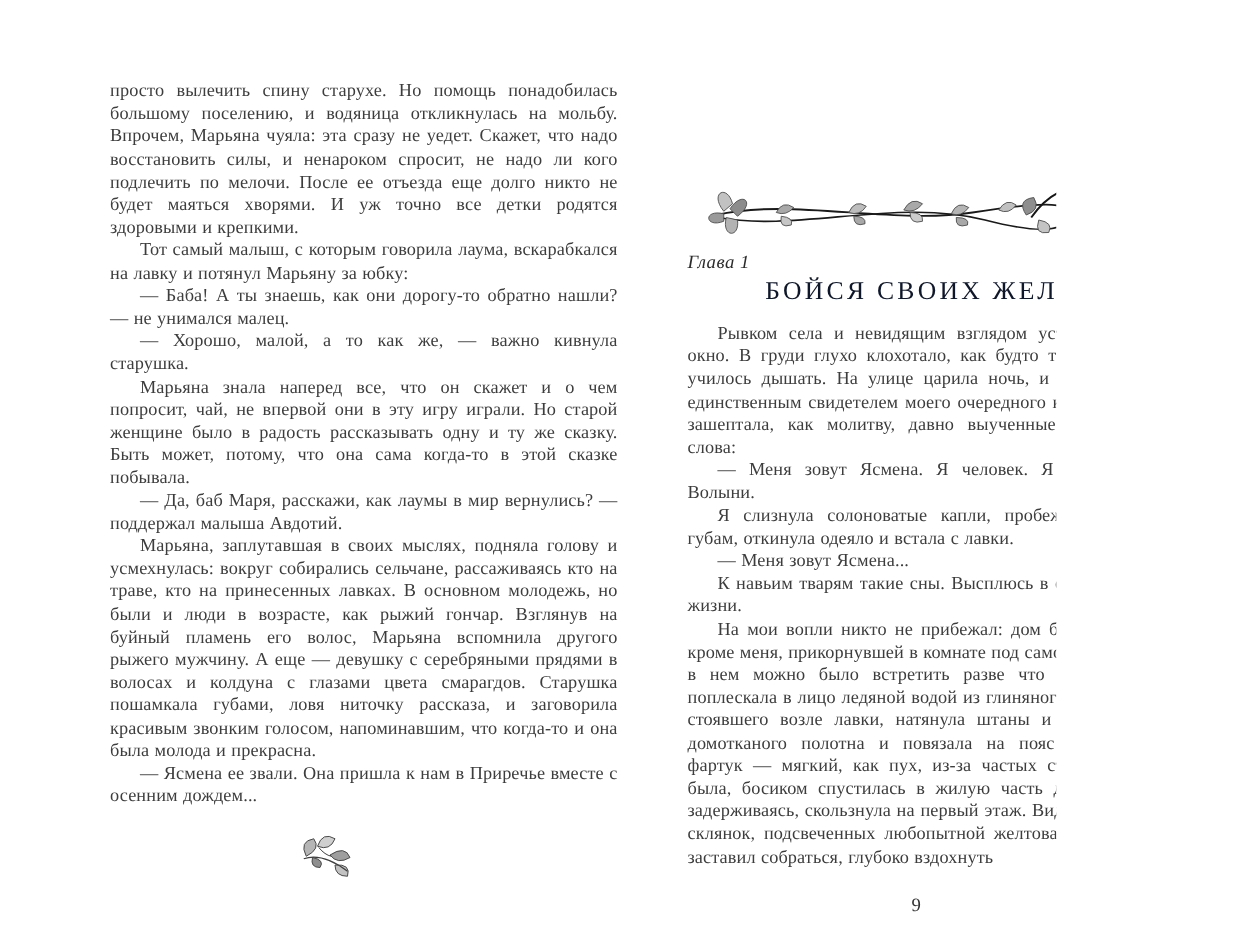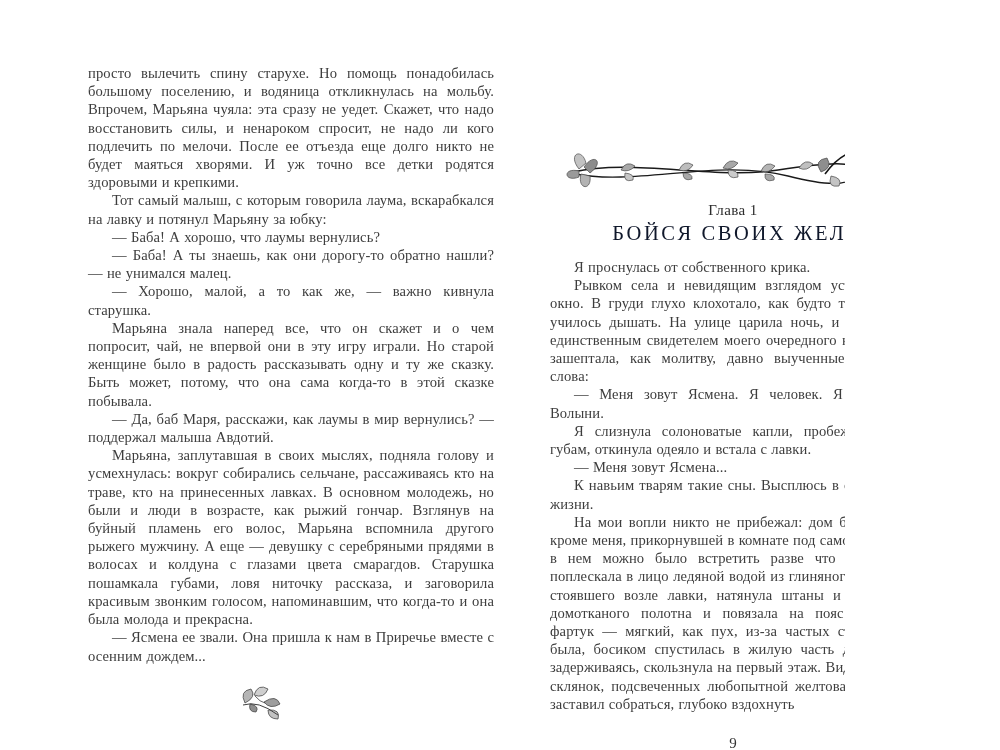--- a/index.html
+++ b/index.html
@@ -30,24 +30,24 @@
     line-height: 18.2px;
     text-align: justify;
     text-indent: 24px;
     letter-spacing: 0.1px;
     word-spacing: 0.5px;
   }
   .page-left .text-block .para:first-child { text-indent: 0; }
   .ornament-garland { display: block; margin: 0 auto; }
   .chapter-label {
     margin-top: 6px;
-    text-align: center;
     font-size: 15px;
     color: #2c2c2c;
     letter-spacing: 0.4px;
+    font-style: italic;
   }
   .chapter-title {
     margin-top: 3px;
     margin-bottom: 13px;
     text-align: right;
     font-size: 20.5px;
     letter-spacing: 2.6px;
     color: #0f172a;
     font-weight: 400;
     white-space: nowrap;
@@ -62,21 +62,20 @@
 </style>
 </head>
 <body>
 
 <div class="spread">
 
   <div class="page-left">
     <div class="text-block">
         <p class="para">просто вылечить спину старухе. Но помощь понадобилась большому поселению, и водяница откликнулась на мольбу. Впрочем, Марьяна чуяла: эта сразу не уедет. Скажет, что надо восстановить силы, и ненароком спросит, не надо ли кого подлечить по мелочи. После ее отъезда еще долго никто не будет маяться хворями. И уж точно все детки родятся здоровыми и крепкими.</p>
         <p class="para">Тот самый малыш, с которым говорила лаума, вскарабкался на лавку и потянул Марьяну за юбку:</p>
-        <p class="para">— Баба! А хорошо, что лаумы вернулись?</p>
         <p class="para">— Баба! А ты знаешь, как они дорогу-то обратно нашли? — не унимался малец.</p>
         <p class="para">— Хорошо, малой, а то как же, — важно кивнула старушка.</p>
         <p class="para">Марьяна знала наперед все, что он скажет и о чем попросит, чай, не впервой они в эту игру играли. Но старой женщине было в радость рассказывать одну и ту же сказку. Быть может, потому, что она сама когда-то в этой сказке побывала.</p>
         <p class="para">— Да, баб Маря, расскажи, как лаумы в мир вернулись? — поддержал малыша Авдотий.</p>
         <p class="para">Марьяна, заплутавшая в своих мыслях, подняла голову и усмехнулась: вокруг собирались сельчане, рассаживаясь кто на траве, кто на принесенных лавках. В основном молодежь, но были и люди в возрасте, как рыжий гончар. Взглянув на буйный пламень его волос, Марьяна вспомнила другого рыжего мужчину. А еще — девушку с серебряными прядями в волосах и колдуна с глазами цвета смарагдов. Старушка пошамкала губами, ловя ниточку рассказа, и заговорила красивым звонким голосом, напоминавшим, что когда-то и она была молода и прекрасна.</p>
         <p class="para">— Ясмена ее звали. Она пришла к нам в Приречье вместе с осенним дождем...</p>
       </div>
 
     <svg class="sprig" width="50" height="38" viewBox="0 0 50 38" aria-hidden="true">
       <path d="M7,21 Q1,9 13,7 Q19,15 7,21 Z" fill="#b5b5b5" stroke="#4a4a4a" stroke-width="0.8"></path>
@@ -125,21 +124,20 @@
         <path d="M322,36 Q332,32 332,42 Q324,44 322,36 Z" fill="#939393"></path>
         <path d="M326,20 Q334,12 338,20 Q333,27 326,20 Z" fill="#c9c9c9"></path>
       </g>
     </svg>
 
     <div class="chapter-label">Глава 1</div>
 
     <div class="chapter-title">БОЙСЯ СВОИХ ЖЕЛАНИЙ</div>
 
     <div class="text-block">
-        <p class="para">Я проснулась от собственного крика.</p>
         <p class="para">Рывком села и невидящим взглядом уставилась в окно. В груди глухо клохотало, как будто тело заново училось дышать. На улице царила ночь, и луна была единственным свидетелем моего очередного кошмара. Я зашептала, как молитву, давно выученные знакомых слова:</p>
         <p class="para">— Меня зовут Ясмена. Я человек. Я родом из Волыни.</p>
         <p class="para">Я слизнула солоноватые капли, пробежавшие по губам, откинула одеяло и встала с лавки.</p>
         <p class="para">— Меня зовут Ясмена...</p>
         <p class="para">К навьим тварям такие сны. Высплюсь в следующей жизни.</p>
         <p class="para">На мои вопли никто не прибежал: дом был пуст, и кроме меня, прикорнувшей в комнате под самой крышей, в нем можно было встретить разве что мышей. Я поплескала в лицо ледяной водой из глиняного кувшина, стоявшего возле лавки, натянула штаны и рубаху из домотканого полотна и повязала на пояс любимый фартук — мягкий, как пух, из-за частых стирок. Как была, босиком спустилась в жилую часть дома и, не задерживаясь, скользнула на первый этаж. Вид знакомых склянок, подсвеченных любопытной желтоватой луной, заставил собраться, глубоко вздохнуть</p>
       </div>
 
     <div class="page-number">9</div>
   </div>

